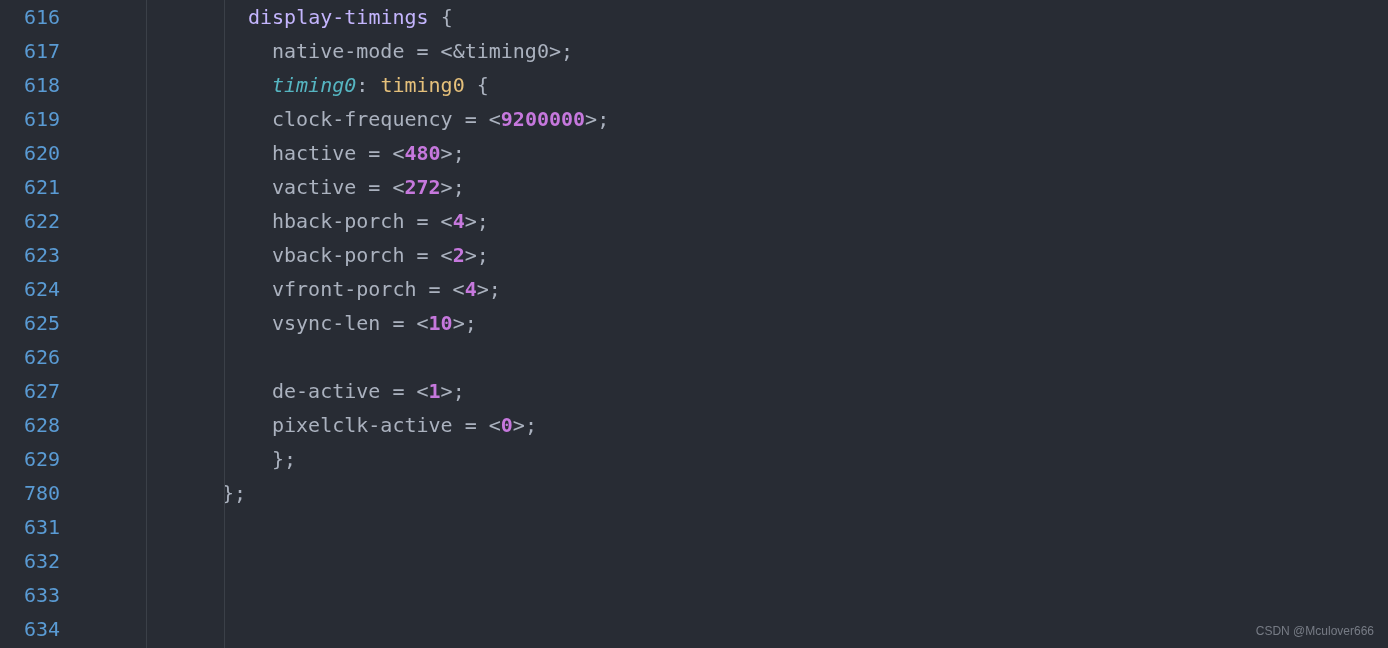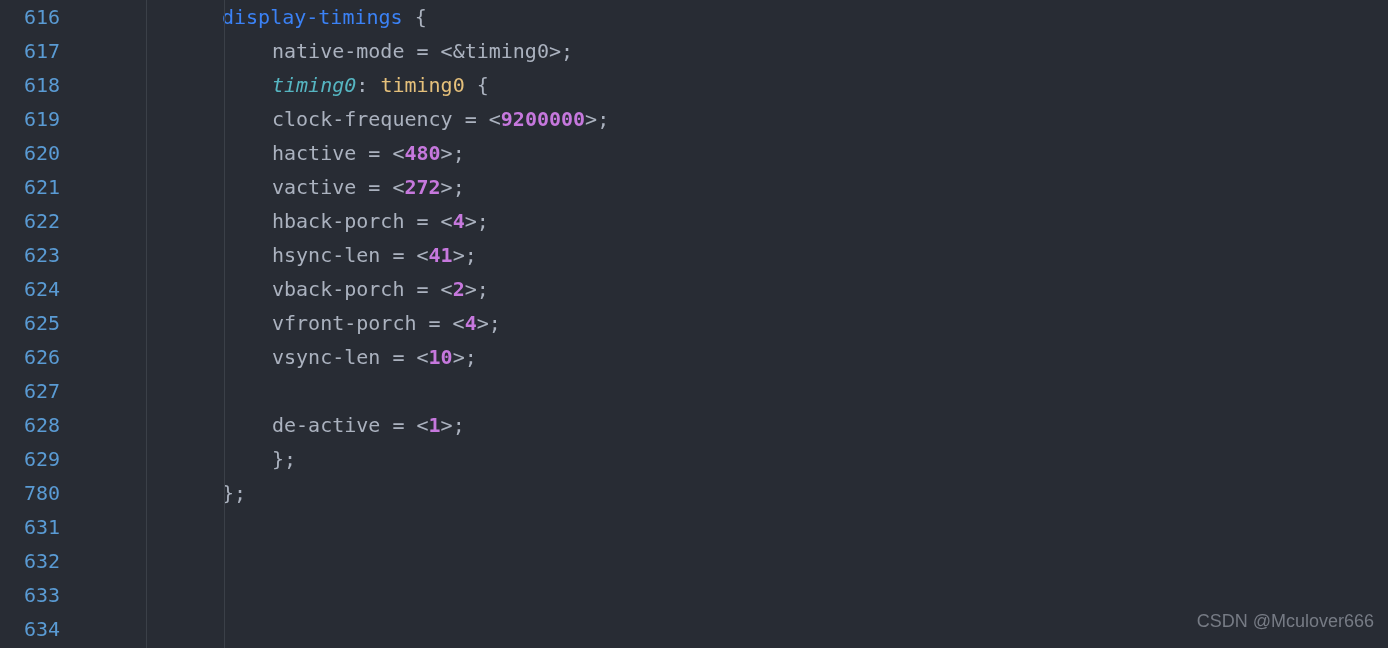--- a/index.html
+++ b/index.html
@@ -42,31 +42,31 @@
   }
   .guide {
     position: absolute;
     top: 0;
     bottom: 0;
     width: 1px;
     background: #3b4048;
   }
   .g1 { left: 72px; }
   .g2 { left: 150px; }
-  .tok-keyword { color: #3b82f6; }
+  .tok-keyword { color: #c4b5fd; margin-left: 26px; }
   .tok-label   { color: #56b6c2; font-style: italic; }
   .tok-tag     { color: #e5c07b; }
   .tok-text    { color: #abb2bf; }
   .tok-num     { color: #c678dd; font-weight: bold; }
   .watermark {
     position: absolute;
     right: 14px;
-    bottom: 10px;
+    bottom: 0;
     color: #8a8f99;
-    font-size: 18px;
+    font-size: 12px;
     font-family: Arial, sans-serif;
     opacity: 0.8;
   }
   .ind1 { display:inline-block; width: 120px; }
   .ind2 { display:inline-block; width: 170px; }
 </style>
 </head>
 <body>
 
 <div class="editor">
@@ -96,24 +96,24 @@
       <div class="guide g1"></div>
       <div class="guide g2"></div>
     </div>
     <div class="line"><span class="ind1"></span><span class="tok-keyword">display-timings</span><span class="tok-text"> {</span></div>
     <div class="line"><span class="ind2"></span><span class="tok-text">native-mode</span><span class="tok-text"> = &lt;</span><span class="tok-text">&amp;timing0</span><span class="tok-text">&gt;;</span></div>
     <div class="line"><span class="ind2"></span><span class="tok-label">timing0</span><span class="tok-text">:</span><span class="tok-text"> </span><span class="tok-tag">timing0</span><span class="tok-text"> {</span></div>
     <div class="line"><span class="ind2"></span><span class="tok-text">clock-frequency</span><span class="tok-text"> = &lt;</span><span class="tok-num">9200000</span><span class="tok-text">&gt;;</span></div>
       <div class="line"><span class="ind2"></span><span class="tok-text">hactive</span><span class="tok-text"> = &lt;</span><span class="tok-num">480</span><span class="tok-text">&gt;;</span></div>
       <div class="line"><span class="ind2"></span><span class="tok-text">vactive</span><span class="tok-text"> = &lt;</span><span class="tok-num">272</span><span class="tok-text">&gt;;</span></div>
       <div class="line"><span class="ind2"></span><span class="tok-text">hback-porch</span><span class="tok-text"> = &lt;</span><span class="tok-num">4</span><span class="tok-text">&gt;;</span></div>
-      <div class="line"><span class="ind2"></span><span class="tok-text">hsync-len</span><span class="tok-text"> = &lt;</span><span class="tok-num">41</span><span class="tok-text">&gt;;</span></div>
       <div class="line"><span class="ind2"></span><span class="tok-text">vback-porch</span><span class="tok-text"> = &lt;</span><span class="tok-num">2</span><span class="tok-text">&gt;;</span></div>
       <div class="line"><span class="ind2"></span><span class="tok-text">vfront-porch</span><span class="tok-text"> = &lt;</span><span class="tok-num">4</span><span class="tok-text">&gt;;</span></div>
       <div class="line"><span class="ind2"></span><span class="tok-text">vsync-len</span><span class="tok-text"> = &lt;</span><span class="tok-num">10</span><span class="tok-text">&gt;;</span></div>
     <div class="line"><span class="ind2"></span></div>
       <div class="line"><span class="ind2"></span><span class="tok-text">de-active</span><span class="tok-text"> = &lt;</span><span class="tok-num">1</span><span class="tok-text">&gt;;</span></div>
+      <div class="line"><span class="ind2"></span><span class="tok-text">pixelclk-active</span><span class="tok-text"> = &lt;</span><span class="tok-num">0</span><span class="tok-text">&gt;;</span></div>
     <div class="line"><span class="ind2"></span><span class="tok-text">};</span></div>
     <div class="line"><span class="ind1"></span><span class="tok-text">};</span></div>
   </div>
 </div>
 
 <div class="watermark">CSDN @Mculover666</div>
 
 </body></html>

